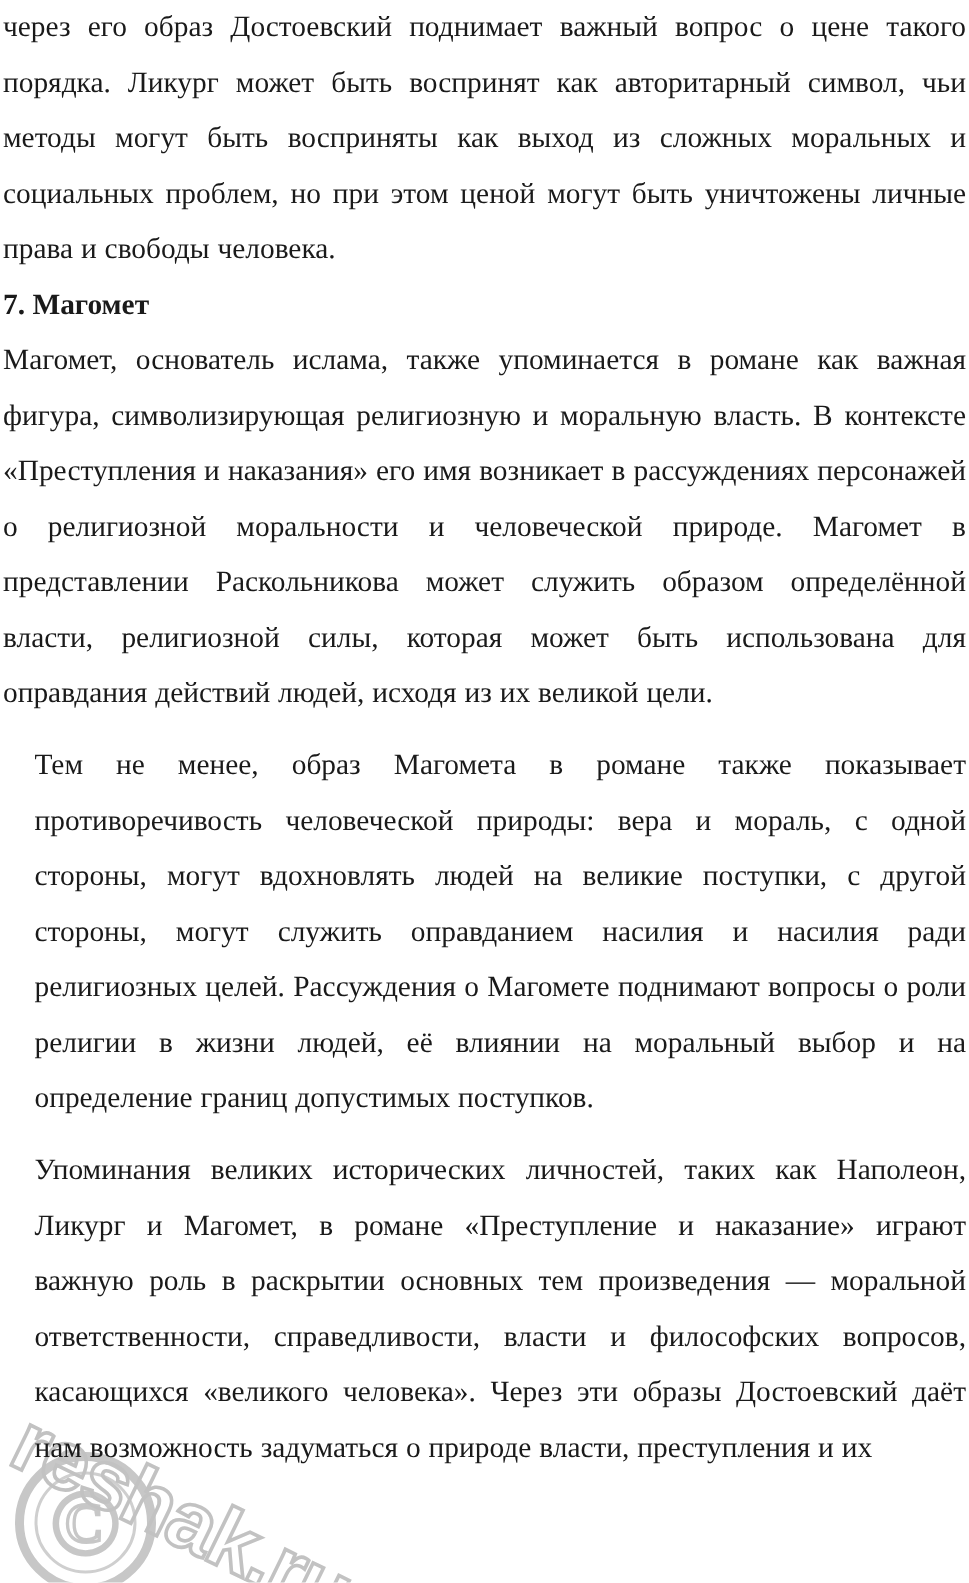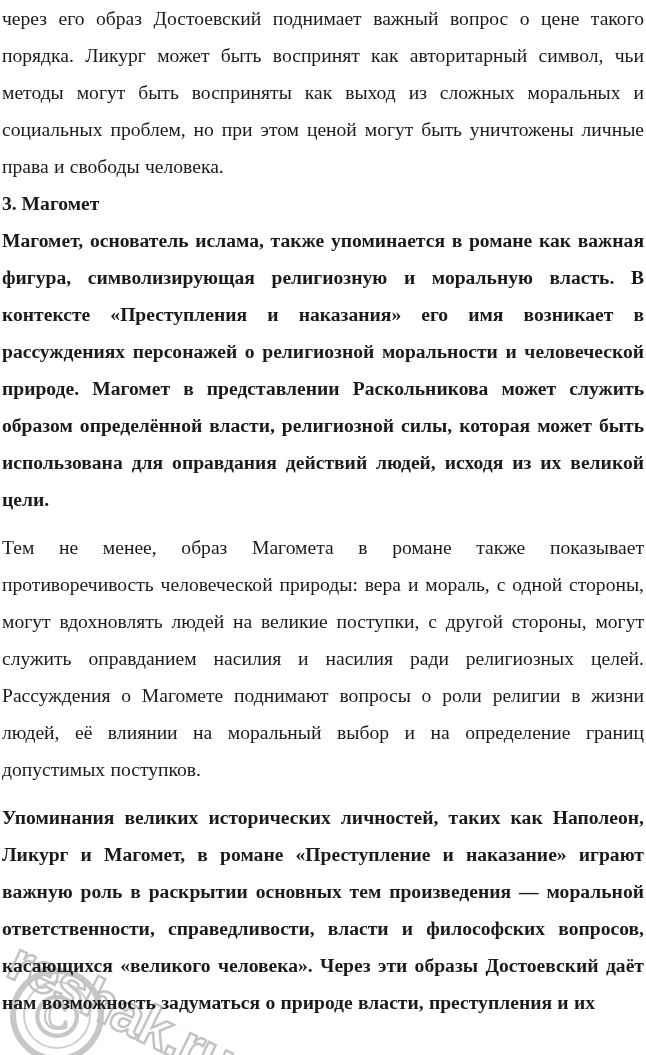--- a/index.html
+++ b/index.html
@@ -48,32 +48,32 @@
     margin: 0;
     padding: 0;
     font-size: 19.6px;
     line-height: 37px;
     text-align: justify;
     text-justify: inter-word;
     -webkit-hyphens: none;
     hyphens: none;
     word-spacing: 0.02em;
   }
-  p.para + p.para { margin-top: 11px; }
+  p.para + p.para { margin-top: 11px; margin-left: 21px; }
 
   h3.heading {
     margin: 0;
     padding: 0;
     font-size: 19.6px;
     line-height: 37px;
     font-weight: bold;
     text-align: left;
   }
   .gap-before-heading { margin-top: 10px; }
-  .gap-after-heading  { margin-top: 10px; font-weight: bold; }
+  .gap-after-heading  { margin-top: 10px; }
 
   
   .clip-bottom { }
 </style>
 </head>
 <body>
 
 <div id="page">
 
   <div id="watermark">
@@ -84,21 +84,21 @@
         <text x="57" y="136" text-anchor="middle" font-family="'Liberation Serif', serif" font-size="62" fill="none" stroke="#c7c7c7" stroke-width="2.2">©</text>
       </g>
       <text x="4" y="75" transform="rotate(26 4 75)" font-family="'Liberation Sans', sans-serif" font-size="56" font-weight="bold" letter-spacing="-1" fill="none" stroke="#c2c2c2" stroke-width="2.4">reshak.ru</text>
     </svg>
   </div>
 
   <div id="content">
 
     <p class="para">через его образ Достоевский поднимает важный вопрос о цене такого порядка. Ликург может быть воспринят как авторитарный символ, чьи методы могут быть восприняты как выход из сложных моральных и социальных проблем, но при этом ценой могут быть уничтожены личные права и свободы человека.</p>
 
-    <h3 class="heading gap-before-heading">3. Магомет</h3>
+    <h3 class="heading gap-before-heading">7. Магомет</h3>
 
     <p class="para gap-after-heading">Магомет, основатель ислама, также упоминается в романе как важная фигура, символизирующая религиозную и моральную власть. В контексте «Преступления и наказания» его имя возникает в рассуждениях персонажей о религиозной моральности и человеческой природе. Магомет в представлении Раскольникова может служить образом определённой власти, религиозной силы, которая может быть использована для оправдания действий людей, исходя из их великой цели.</p>
 
     <p class="para">Тем не менее, образ Магомета в романе также показывает противоречивость человеческой природы: вера и мораль, с одной стороны, могут вдохновлять людей на великие поступки, с другой стороны, могут служить оправданием насилия и насилия ради религиозных целей. Рассуждения о Магомете поднимают вопросы о роли религии в жизни людей, её влиянии на моральный выбор и на определение границ допустимых поступков.</p>
 
 
     <p class="para gap-after-heading clip-bottom">Упоминания великих исторических личностей, таких как Наполеон, Ликург и Магомет, в романе «Преступление и наказание» играют важную роль в раскрытии основных тем произведения — моральной ответственности, справедливости, власти и философских вопросов, касающихся «великого человека». Через эти образы Достоевский даёт нам возможность задуматься о природе власти, преступления и их</p>
 
   </div>
 </div>

